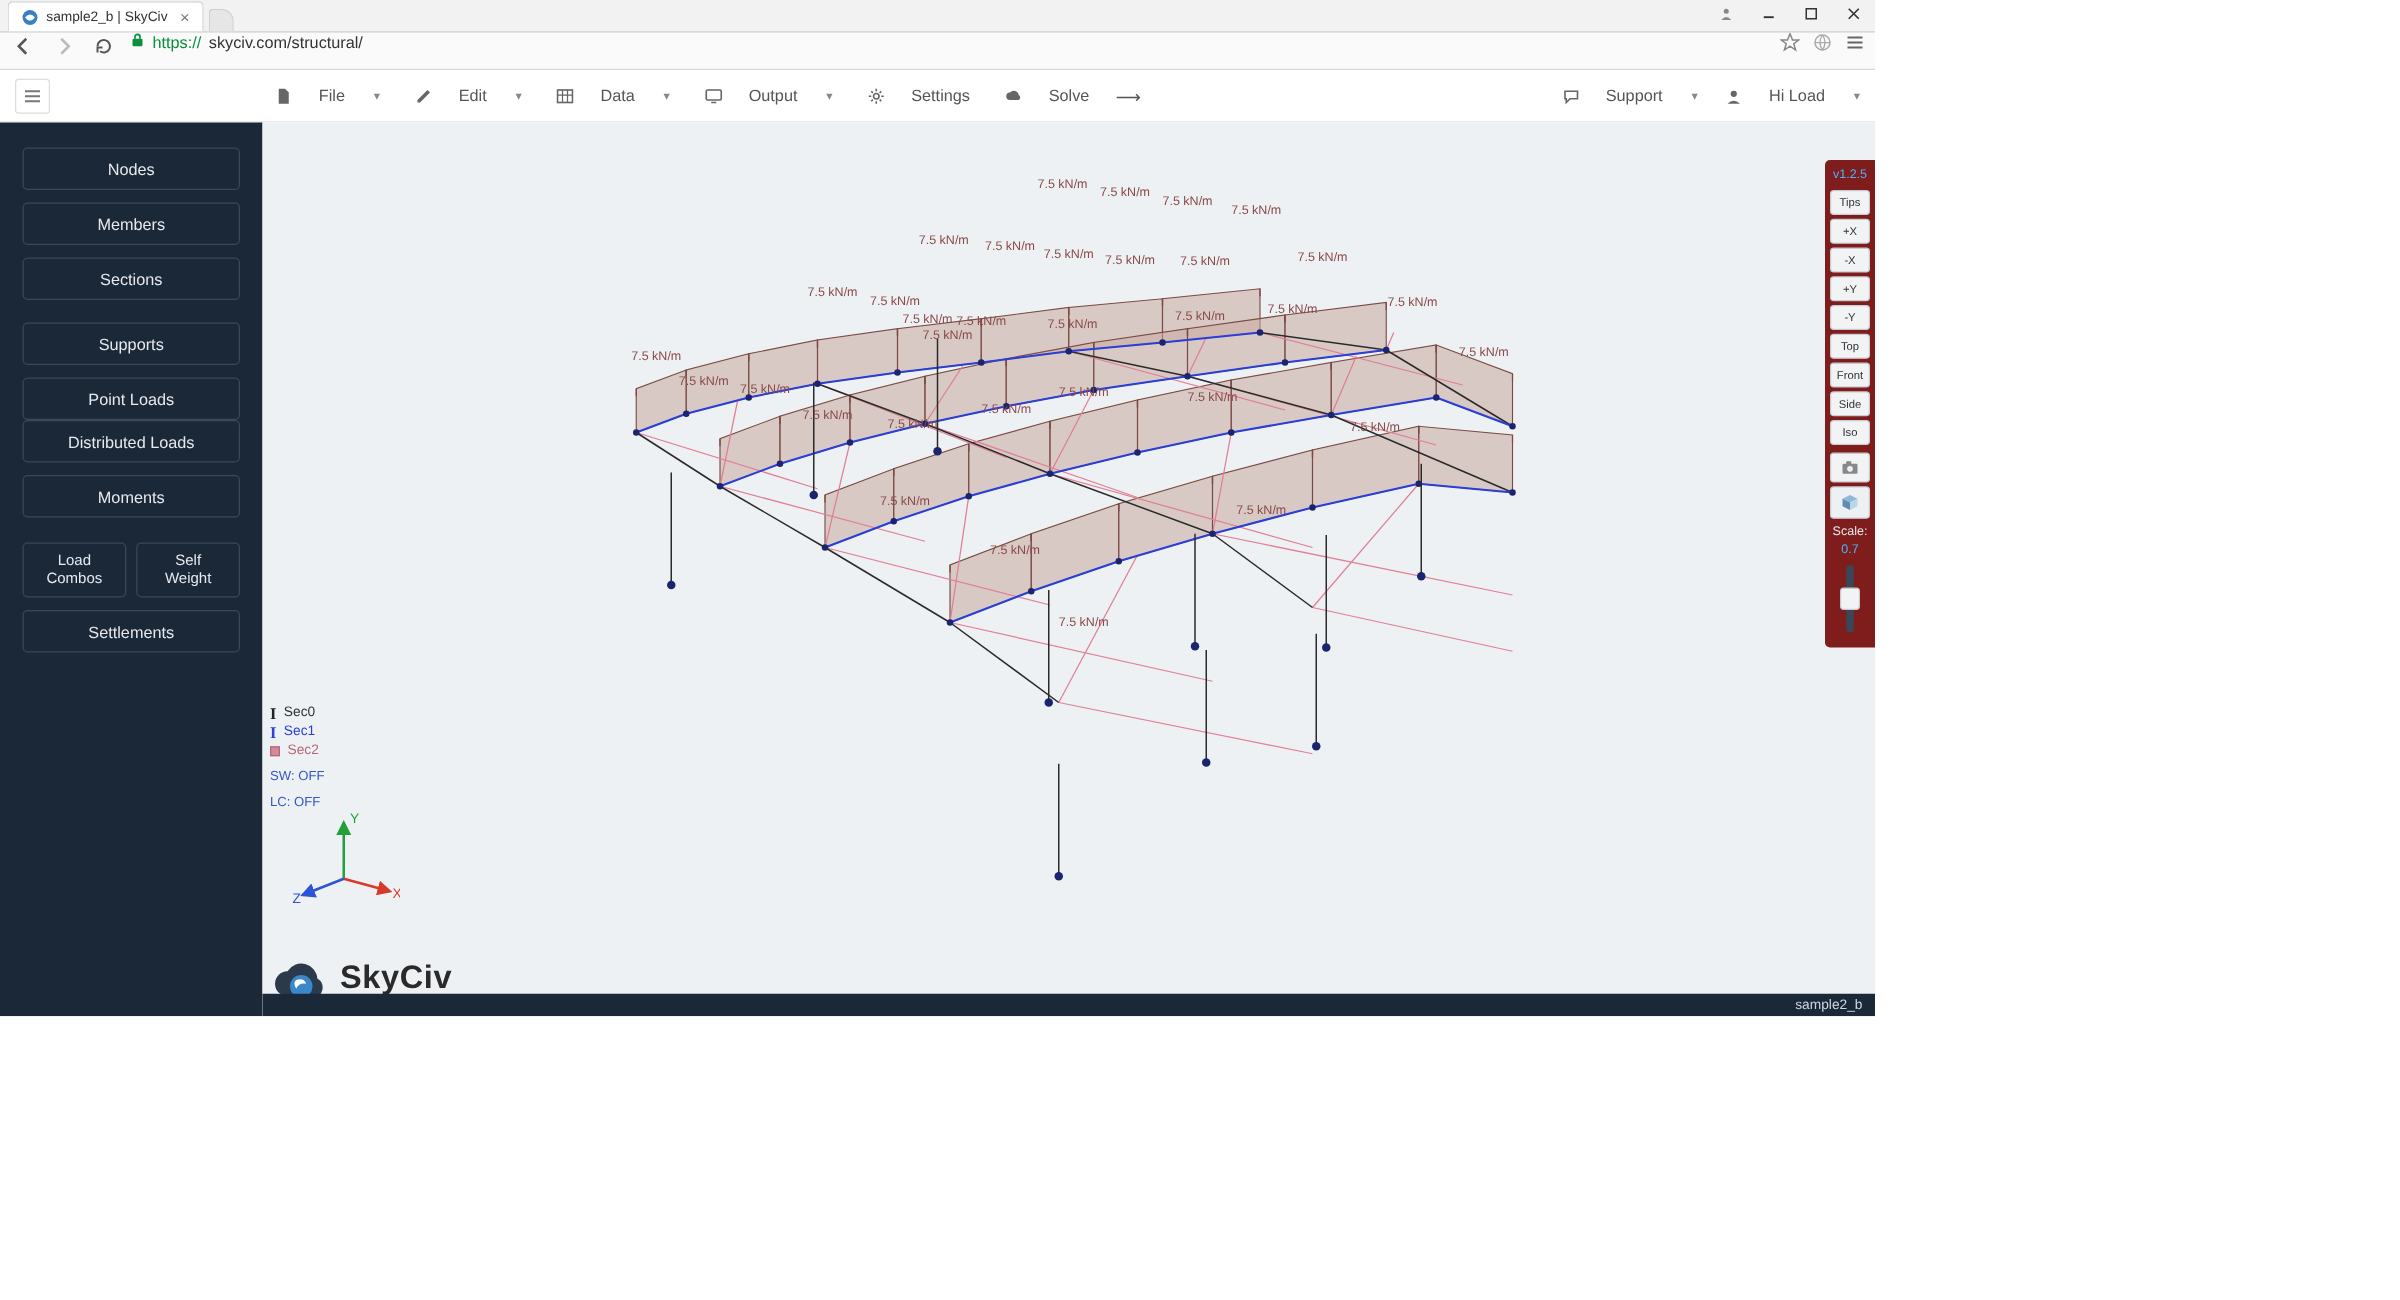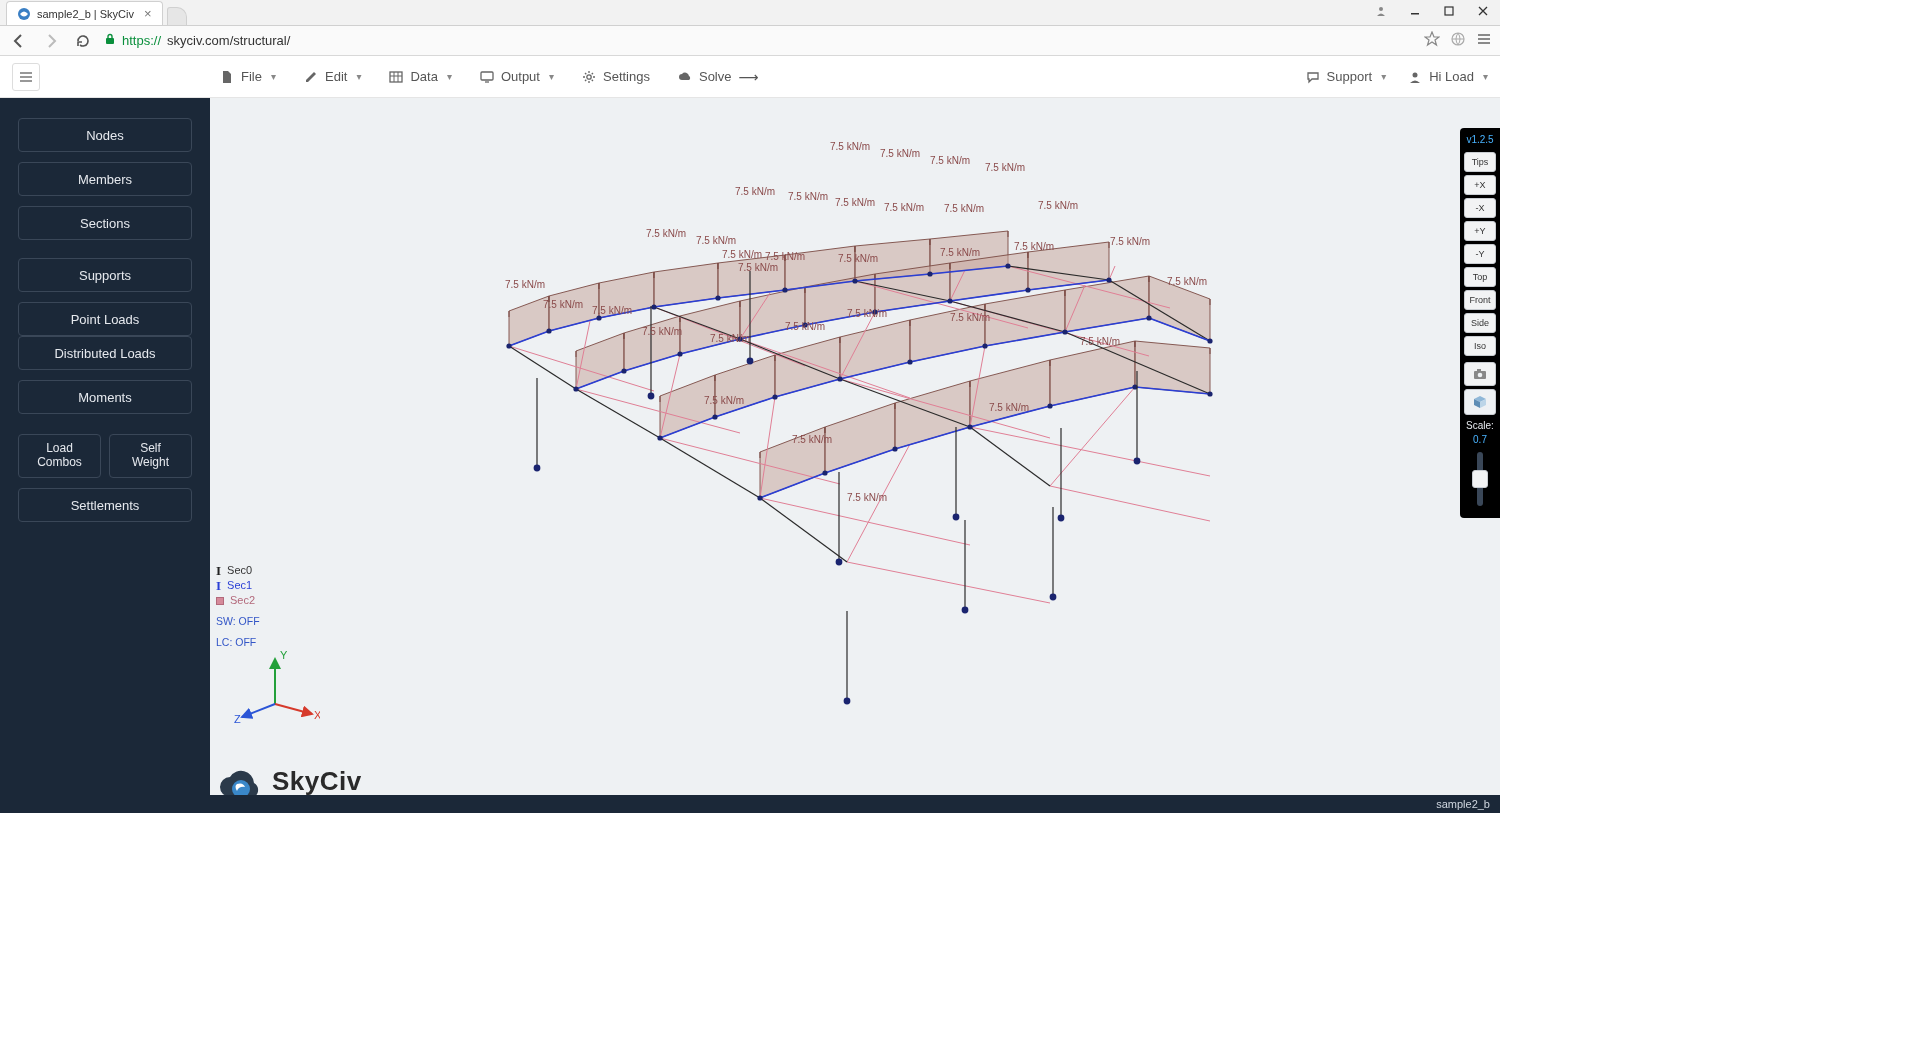--- a/index.html
+++ b/index.html
@@ -9,36 +9,36 @@
   .chrome { display: flex; flex-direction: column; height: 100%; }
   .tabstrip { height: 26px; background: #f2f2f2; border-bottom: 1px solid #d0d0d0; display: flex; align-items: flex-end; position: relative; }
   .tab { display: flex; align-items: center; gap: 6px; background: #fff; border: 1px solid #d0d0d0; border-bottom: none; border-radius: 4px 4px 0 0; height: 24px; padding: 0 10px; margin-left: 6px; font-size: 11px; color: #333; }
   .favicon { width: 14px; height: 14px; display: inline-flex; align-items: center; justify-content: center; }
   .tab-close { font-size: 13px; color: #777; margin-left: 4px; }
   .new-tab { width: 20px; height: 18px; margin-left: 4px; background: #e6e6e6; border: 1px solid #d0d0d0; border-bottom: none; border-radius: 3px 10px 0 0; }
   .winbtns { position: absolute; right: 0; top: 0; display: flex; }
   .winbtn { width: 34px; height: 22px; display: flex; align-items: center; justify-content: center; font-size: 12px; color: #333; }
   .winbtn svg { width: 10px; height: 10px; }
 
-  .addrbar { height: 30px; border-bottom: 1px solid #d8d8d8; display: flex; align-items: center; padding: 0 8px; gap: 10px; background: #fafafa; }
+  .addrbar { height: 30px; border-bottom: 1px solid #d8d8d8; display: flex; align-items: flex-start; padding: 0 8px; gap: 10px; background: #fafafa; }
   .navbtn { width: 22px; height: 22px; display:flex; align-items:center; justify-content:center; color:#555; }
   .navbtn svg { width: 16px; height: 16px; }
   .url { flex: 1; display: flex; align-items: center; gap: 6px; font-size: 13px; color: #333; }
   .lock { color: #0a8f3c; }
   .url .https { color: #0a8f3c; }
   .url .rest { color: #333; }
   .rightctrl { display:flex; align-items:center; gap:10px; color:#777; }
   .star svg, .globeico svg, .hamb svg { width:16px; height:16px; }
 
   
   .appbar { height: 42px; background: #fff; border-bottom: 1px solid #e5e5e5; display: flex; align-items: center; padding: 0 12px; font-size: 13px; color: #555; }
   .hambox { width: 28px; height: 28px; border: 1px solid #ddd; border-radius: 3px; display:flex; align-items:center; justify-content:center; margin-right: 180px; }
   .hambox svg { width:14px; height:14px; }
   .menu { display: flex; align-items: center; gap: 28px; }
-  .mitem { display:flex; align-items:center; gap:7px; cursor: default; }
+  .mitem { display:flex; align-items:center; gap:21px; cursor: default; }
   .mitem .ico { width:14px; height:14px; display:inline-flex; align-items:center; justify-content:center; color:#666;}
   .caret { font-size: 10px; color:#888; margin-left:2px; }
   .arrow-solve { font-size: 14px; letter-spacing: -2px; }
   .appbar-right { margin-left: auto; display:flex; align-items:center; gap:22px; }
 
   
   .main { flex:1; display:flex; min-height:0; }
   .sidebar { width:210px; background:#1b2838; padding:20px 18px; display:flex; flex-direction:column; gap:10px; }
   .sbtn { border:1px solid #3a4758; color:#e6e9ee; background:transparent; border-radius:4px; height:34px; font-size:13px; display:flex; align-items:center; justify-content:center; }
   .sbtn-row { display:flex; gap:8px; }
@@ -57,21 +57,21 @@
 
   .logo { position:absolute; left:8px; bottom:8px; display:flex; align-items:center; gap:8px; }
   .logo .mark { width:46px; height:38px; }
   .logo .txt { display:flex; flex-direction:column; line-height:1; }
   .logo .name { font-size:26px; font-weight:600; color:#2a2a2a; letter-spacing:.5px; }
   .logo .tag { font-size:7.2px; color:#2f6fb0; letter-spacing:.2px; margin-top:2px; }
 
   .footerbar { position:absolute; left:0; right:0; bottom:0; height:18px; background:#1b2838; color:#cfd6df; font-size:11px; display:flex; align-items:center; justify-content:flex-end; padding:0 10px;margin-top:46px; }
 
   
-  .rail { position:absolute; right:0; top:30px; width:40px; background:#000000; border-radius:4px 0 0 4px; display:flex; flex-direction:column; align-items:center; padding:4px 4px 12px; gap:3px; }
+  .rail { position:absolute; right:0; top:30px; width:40px; background:#7f1d1d; border-radius:4px 0 0 4px; display:flex; flex-direction:column; align-items:center; padding:4px 4px 12px; gap:3px; }
   .rail .ver { color:#49b3ff; font-size:10px; margin:2px 0 4px; }
   .rbtn { width:32px; height:20px; background:#f2f3f4; border:1px solid #c9cdd2; border-radius:3px; font-size:9px; color:#333; display:flex; align-items:center; justify-content:center; }
   .rbtn.cam { height:24px; }
   .rbtn.cube { height:26px; background:#eef1f4; }
   .rail .scale-lbl { color:#e6e9ee; font-size:10px; margin-top:2px; }
   .rail .scale-val { color:#49b3ff; font-size:10px; }
   .slider { width:6px; height:54px; background:#3a4758; border-radius:3px; position:relative; margin-top:4px; }
   .slider .thumb { position:absolute; left:-5px; width:16px; height:18px; background:#f2f3f4; border:1px solid #c9cdd2; border-radius:3px; top:18px; }
 
   .load-label { font-size:10px; fill:#8a4a4a; font-family: Arial, sans-serif; }

